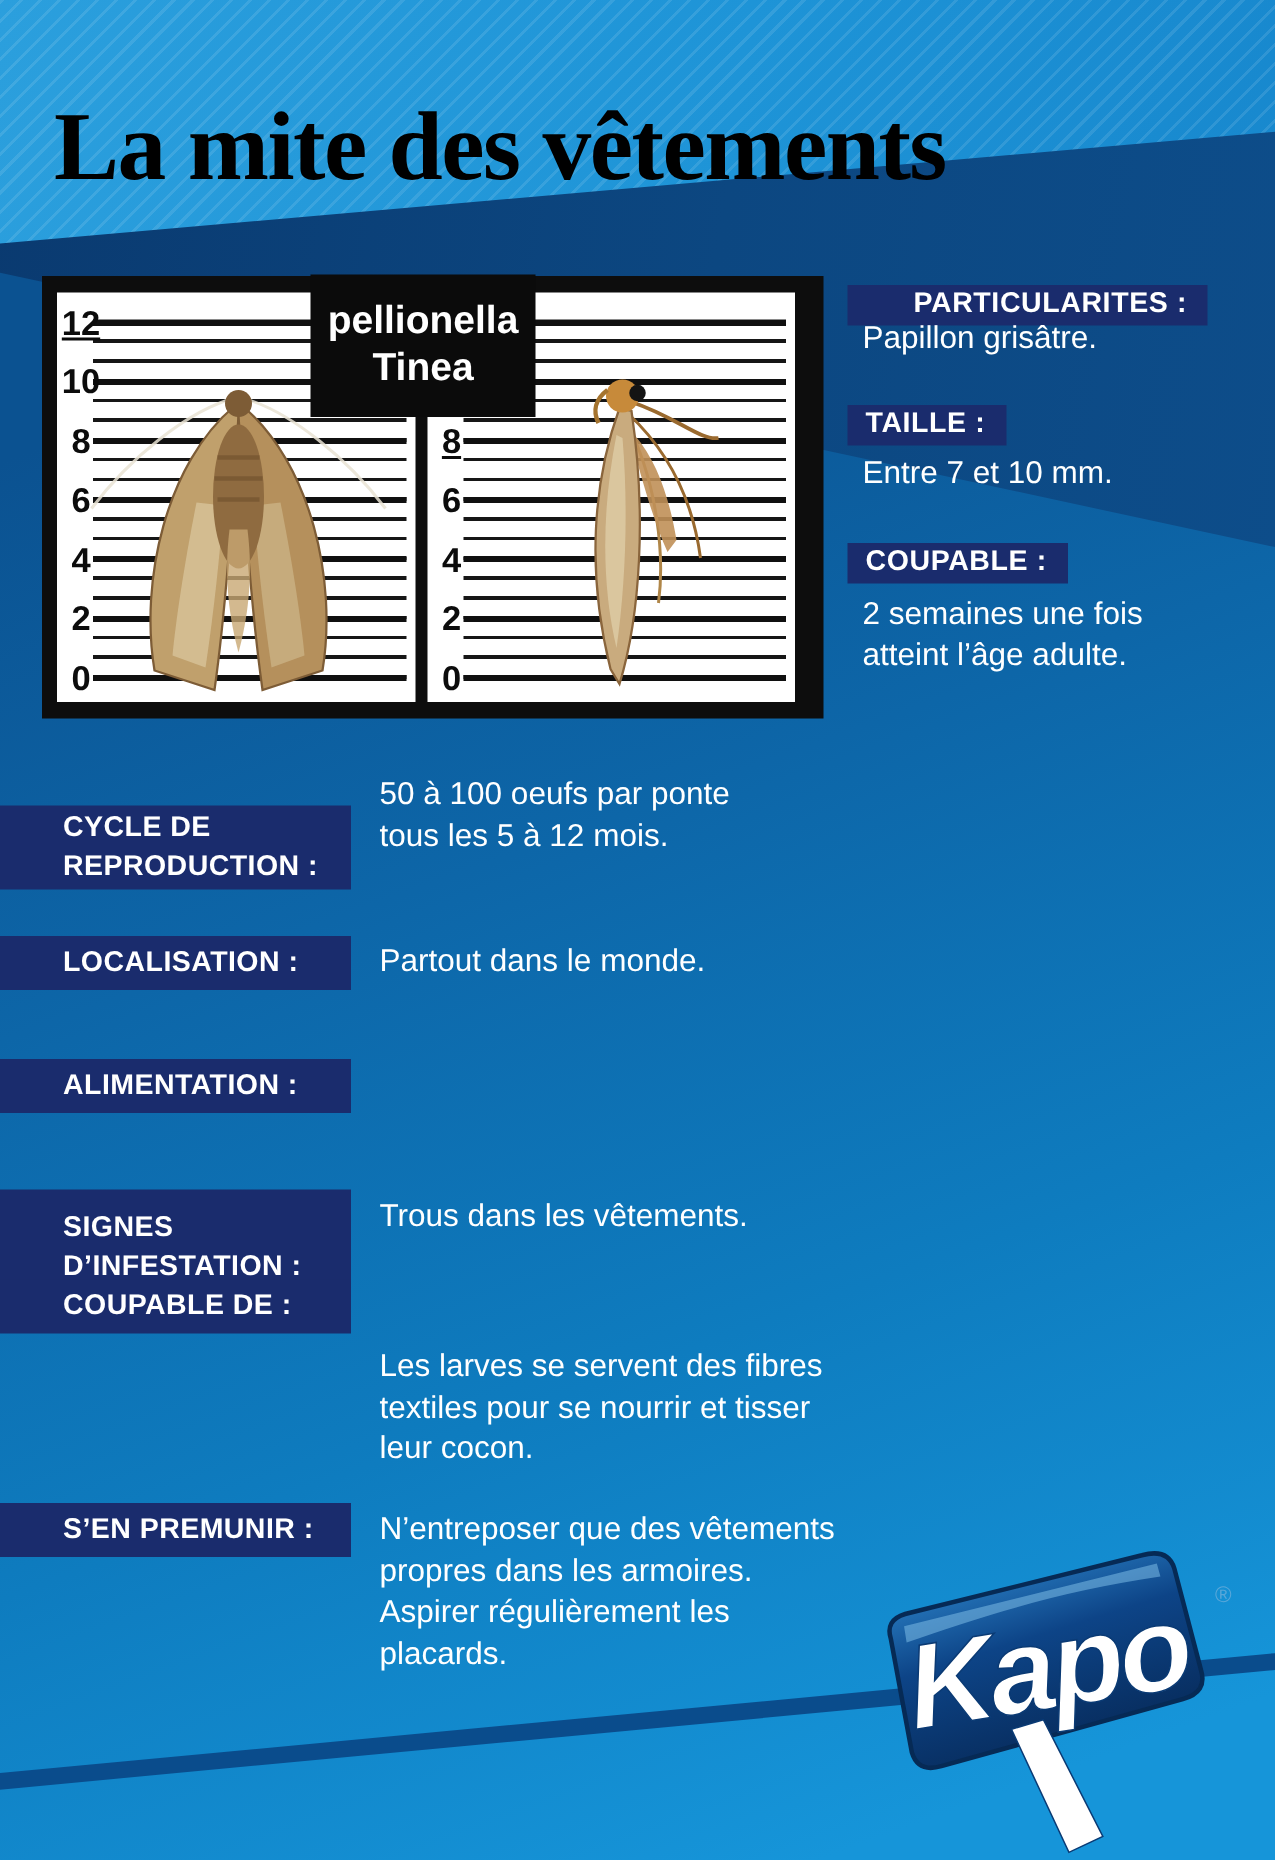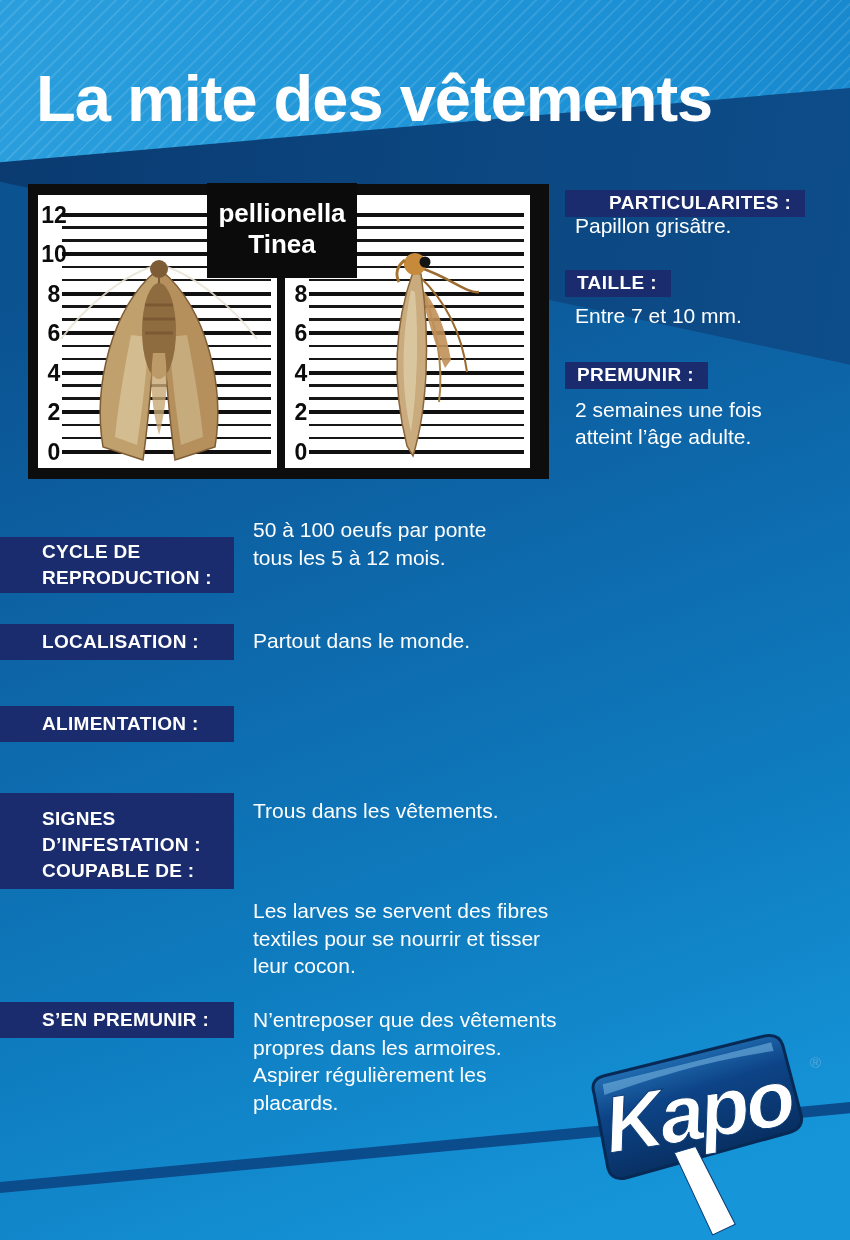--- a/index.html
+++ b/index.html
@@ -36,21 +36,21 @@
     position:absolute;left:0;top:1100px;width:850px;height:140px;z-index:4;
     clip-path:polygon(0 66.5%, 100% 9.5%, 100% 100%, 0 100%);
     background:
       repeating-linear-gradient(135deg, rgba(255,255,255,0.16) 0 3px, rgba(255,255,255,0) 3px 11px),
       linear-gradient(90deg,#13414 0%,#189fe0 0%,#1aa2e2 100%);
   }
 
   
   .title{
     position:absolute;left:36px;top:22px;z-index:10;
-    color:#ffffff;font-size:65px;font-weight:bold;letter-spacing:-1px;line-height:1.0;
+    color:#000000;font-size:65px;font-weight:bold;letter-spacing:-1px;line-height:1.0;font-family:Liberation Serif, serif;
   }
 
   
   .mugshot{
     position:absolute;left:28px;top:184px;width:521px;height:295px;z-index:10;
     background:#0d0d0d;
   }
   .panel{
     position:absolute;top:11px;height:273px;background:#fff;
   }
@@ -59,21 +59,21 @@
   .lines{
     position:absolute;top:18px;left:24px;right:6px;height:242px;
     background:
       repeating-linear-gradient(to bottom,#101010 0 4px, rgba(0,0,0,0) 4px 39.5px),
       repeating-linear-gradient(to bottom,#161616 0 2.4px, rgba(0,0,0,0) 2.4px 13.17px);
   }
   .tick{
     position:absolute;left:2px;width:28px;text-align:center;
     color:#0c0c0c;font-weight:bold;font-size:23px;line-height:22px;
   }
-  .panel .tick:nth-of-type(1){top:9px;}
+  .panel .tick:nth-of-type(1){top:9px;text-decoration:underline;}
   .panel .tick:nth-of-type(2){top:48px;}
   .panel .tick:nth-of-type(3){top:88px;}
   .panel .tick:nth-of-type(4){top:127px;}
   .panel .tick:nth-of-type(5){top:167px;}
   .panel .tick:nth-of-type(6){top:206px;}
   .panel .tick:nth-of-type(7){top:246px;}
   .panel-right .tick:nth-of-type(1){top:88px;}
   .panel-right .tick:nth-of-type(2){top:127px;}
   .panel-right .tick:nth-of-type(3){top:167px;}
   .panel-right .tick:nth-of-type(4){top:206px;}
@@ -182,21 +182,21 @@
     <div class="plate">
       <div>pellionella</div>
       <div>Tinea</div>
     </div>
   </div>
 
   <div class="fact-bar f1b">PARTICULARITES :</div>
   <div class="fact-text f1t">Papillon grisâtre.</div>
   <div class="fact-bar f2b">TAILLE :</div>
   <div class="fact-text f2t">Entre 7 et 10 mm.</div>
-  <div class="fact-bar f3b">PREMUNIR :</div>
+  <div class="fact-bar f3b">COUPABLE :</div>
   <div class="fact-text f3t">2 semaines une fois
 atteint l’âge adulte.</div>
 
   <div class="row-bar r1b">CYCLE DE
 REPRODUCTION :</div>
   <div class="row-text r1t">50 à 100 oeufs par ponte
 tous les 5 à 12 mois.</div>
   <div class="row-bar r2b">LOCALISATION :</div>
   <div class="row-text r2t">Partout dans le monde.</div>
   <div class="row-bar r3b">ALIMENTATION :</div>

